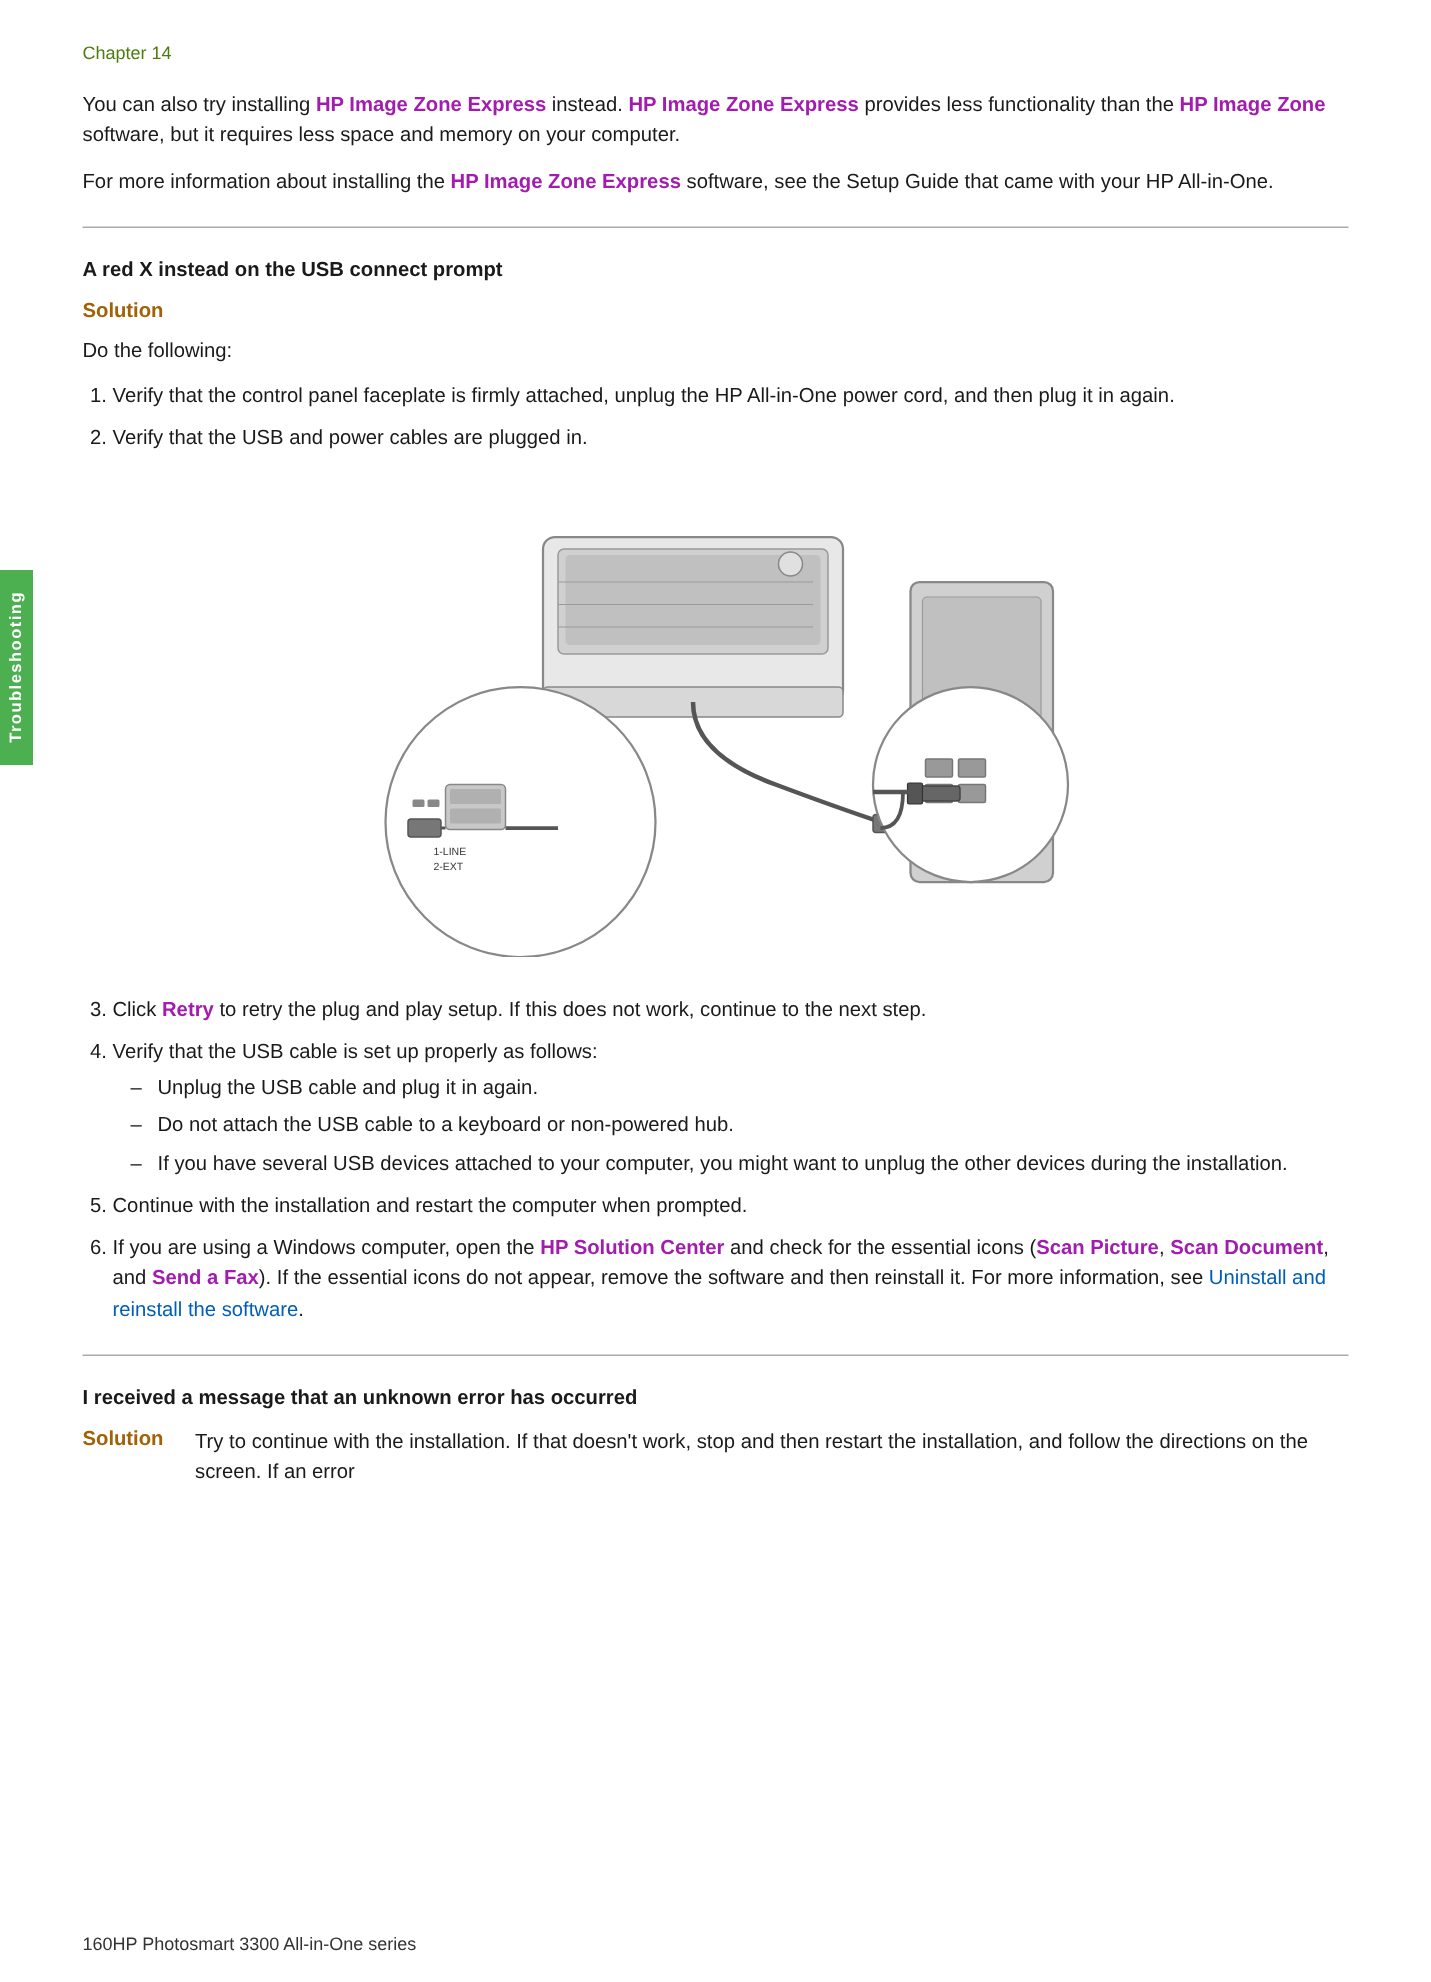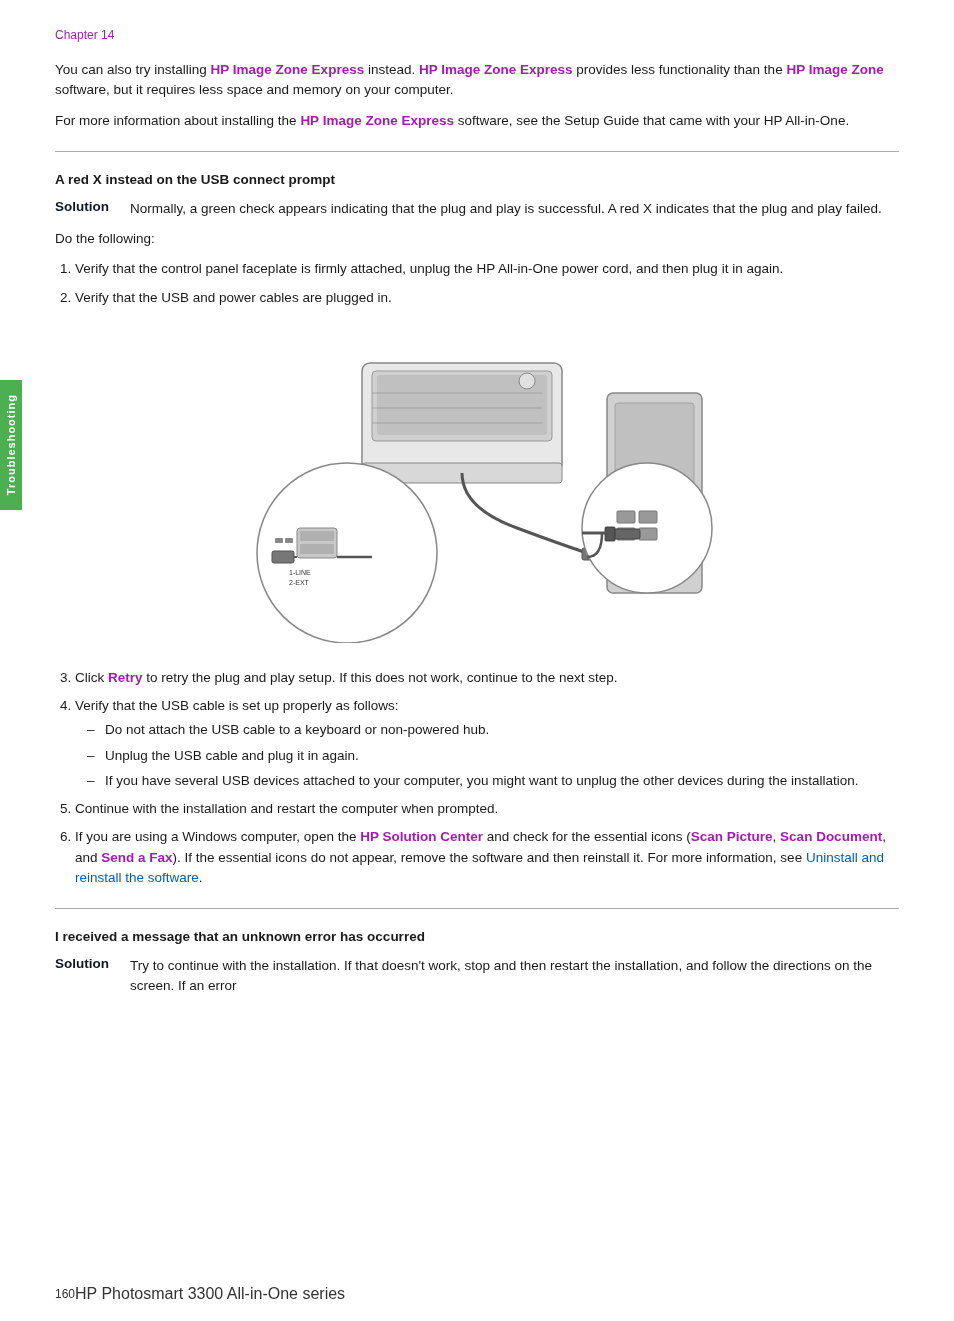--- a/index.html
+++ b/index.html
@@ -46,21 +46,21 @@
     
     .content {
       margin-left: 55px;
       margin-right: 55px;
       padding-top: 28px;
     }
 
     
     .chapter-label {
       font-size: 12px;
-      color: #a21caf;
+      color: #4d7c0f;
       margin-bottom: 18px;
     }
 
     
     .top-section {
       margin-bottom: 18px;
     }
 
     .top-section p {
       margin-bottom: 10px;
@@ -91,21 +91,21 @@
     }
 
     
     .solution-block {
       display: flex;
       align-items: flex-start;
       margin-bottom: 10px;
     }
 
     .solution-label {
-      color: #0f172a;
+      color: #a16207;
       font-weight: bold;
       min-width: 75px;
       font-size: 13.5px;
     }
 
     .solution-text {
       line-height: 1.5;
     }
 
     
@@ -169,21 +169,21 @@
       align-items: center;
       font-size: 12px;
       color: #333;
     }
 
     .page-number {
       font-size: 12px;
     }
 
     .product-name {
-      font-size: 16px;
+      font-size: 12px;
     }
   </style>
 </head>
 <body>
 
 <div class="page-wrapper">
 
   <div class="sidebar-tab">
     <span class="sidebar-tab-text">Troubleshooting</span>
   </div>
@@ -203,21 +203,20 @@
 
     <hr class="hr">
 
     <div>
       <div class="section-heading">
         <span>A red X instead on the USB connect prompt</span>
       </div>
 
       <div class="solution-block">
         <span class="solution-label">Solution</span>
-        <span class="solution-text">Normally, a green check appears indicating that the plug and play is successful. A red X indicates that the plug and play failed.</span>
       </div>
 
       <p class="do-following">Do the following:</p>
 
       <ol class="step-list">
         <li>
           <span>Verify that the control panel faceplate is firmly attached, unplug the HP All-in-One power cord, and then plug it in again.</span>
         </li>
         <li>
           <span>Verify that the USB and power cables are plugged in.</span>
@@ -285,22 +284,22 @@
         </svg>
       </div>
 
       <ol class="step-list" start="3">
         <li>
           <span>Click <span class="hp-blue">Retry</span> to retry the plug and play setup. If this does not work, continue to the next step.</span>
         </li>
         <li>
           <span>Verify that the USB cable is set up properly as follows:</span>
           <ul class="sub-bullet">
+            <li><span>Unplug the USB cable and plug it in again.</span></li>
             <li><span>Do not attach the USB cable to a keyboard or non-powered hub.</span></li>
-            <li><span>Unplug the USB cable and plug it in again.</span></li>
             <li><span>If you have several USB devices attached to your computer, you might want to unplug the other devices during the installation.</span></li>
           </ul>
         </li>
         <li>
           <span>Continue with the installation and restart the computer when prompted.</span>
         </li>
         <li>
           <span>If you are using a Windows computer, open the <span class="hp-blue">HP Solution Center</span> and check for the essential icons (<span class="hp-blue">Scan Picture</span>, <span class="hp-blue">Scan Document</span>, and <span class="hp-blue">Send a Fax</span>). If the essential icons do not appear, remove the software and then reinstall it. For more information, see <span class="hp-link">Uninstall and reinstall the software</span>.</span>
         </li>
       </ol>

